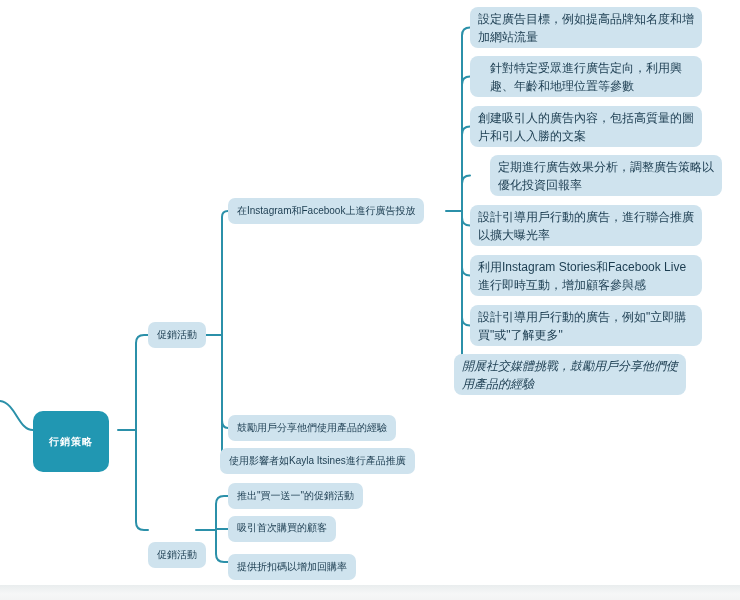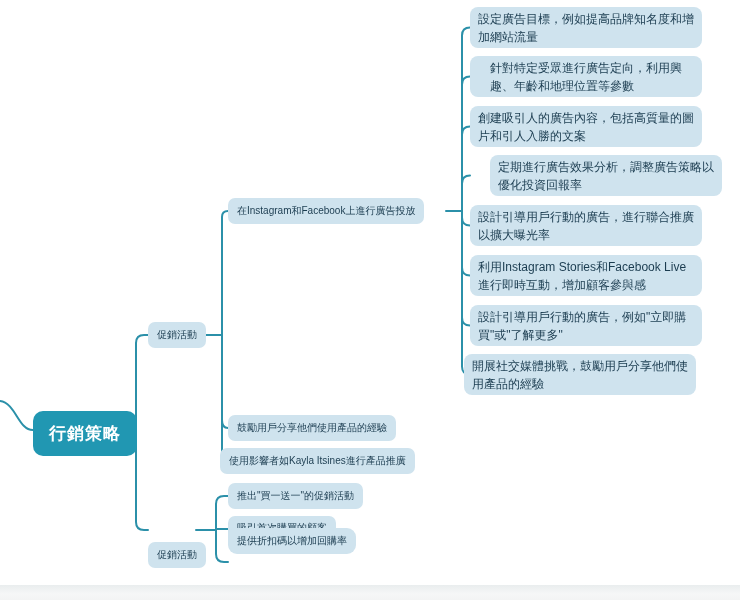--- a/index.html
+++ b/index.html
@@ -45,23 +45,23 @@
     width: 232px;
     font-size: 12px;
     line-height: 18px;
     padding: 2.5px 8px;
     border-radius: 8px;
   }
   .root-node {
     background: #2197b2;
     color: #ffffff;
     font-weight: 700;
-    font-size: 17px;
+    font-size: 10px;
     line-height: 21px;
-    padding: 12px 16px;
+    padding: 20px 16px;
     border-radius: 10px;
     letter-spacing: 1px;
   }
   .bottom-band {
     position: absolute;
     left: 0;
     right: 0;
     bottom: 0;
     height: 15px;
     background: linear-gradient(180deg, #e9edee 0%, #f6f7f7 60%, #f3f4f4 100%);
@@ -101,25 +101,25 @@
 
   <div class="node" style="left:148px; top:322px;">促銷活動</div>
   <div class="node" style="left:148px; top:542px;">促銷活動</div>
 
   <div class="node" style="left:228px; top:198px;">在Instagram和Facebook上進行廣告投放</div>
   <div class="node" style="left:228px; top:415px;">鼓勵用戶分享他們使用產品的經驗</div>
   <div class="node" style="left:220px; top:448px;">使用影響者如Kayla Itsines進行產品推廣</div>
 
   <div class="node" style="left:228px; top:483px;">推出"買一送一"的促銷活動</div>
   <div class="node" style="left:228px; top:516px;font-family:Liberation Mono, monospace;">吸引首次購買的顧客</div>
-  <div class="node" style="left:228px; top:528px;border-radius:9px;">提供折扣碼以增加回購率</div>
+  <div class="node" style="left:228px; top:554px;">提供折扣碼以增加回購率</div>
 
   <div class="node leaf" style="left:470px; top:7px;">設定廣告目標，例如提高品牌知名度和增加網站流量</div>
   <div class="node leaf" style="left:470px; top:56px;padding-left:20px;">針對特定受眾進行廣告定向，利用興趣、年齡和地理位置等參數</div>
   <div class="node leaf" style="left:470px; top:106px;">創建吸引人的廣告內容，包括高質量的圖片和引人入勝的文案</div>
   <div class="node leaf" style="left:470px; top:155px;margin-left:20px;">定期進行廣告效果分析，調整廣告策略以優化投資回報率</div>
   <div class="node leaf" style="left:470px; top:205px;">設計引導用戶行動的廣告，進行聯合推廣以擴大曝光率</div>
   <div class="node leaf" style="left:470px; top:255px;">利用Instagram Stories和Facebook Live進行即時互動，增加顧客參與感</div>
   <div class="node leaf" style="left:470px; top:305px;">設計引導用戶行動的廣告，例如"立即購買"或"了解更多"</div>
-  <div class="node leaf" style="left:464px; top:354px;">開展社交媒體挑戰，鼓勵用戶分享他們使用產品的經驗</div>
+  <div class="node leaf" style="left:454px; top:354px;font-style:italic;">開展社交媒體挑戰，鼓勵用戶分享他們使用產品的經驗</div>
 
   <div class="bottom-band"></div>
 </div>
 
 </body></html>

